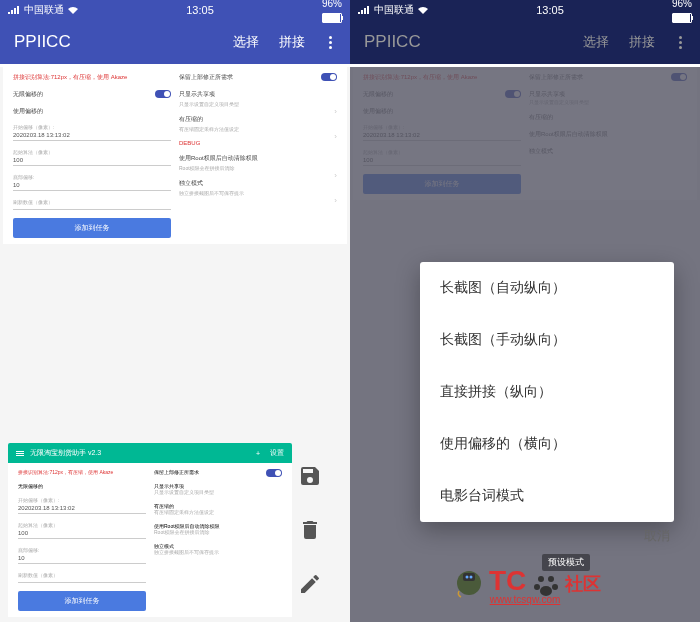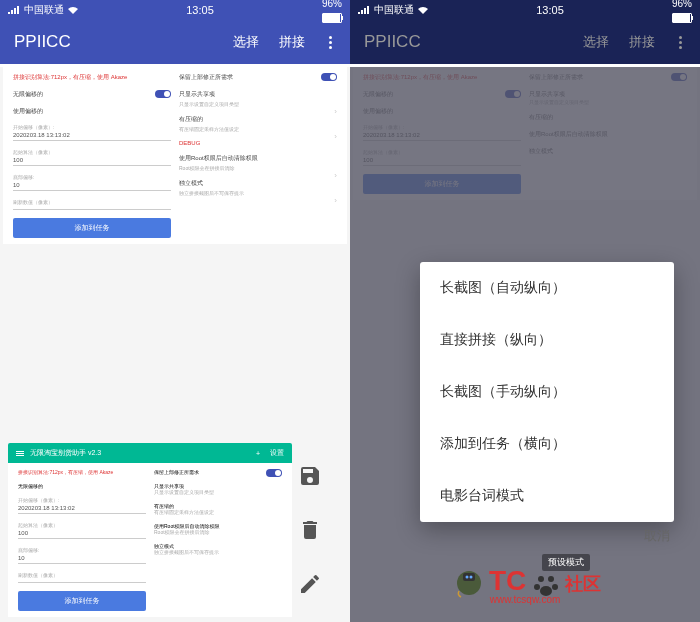--- a/index.html
+++ b/index.html
@@ -41,21 +41,21 @@
 .action-icons { position: absolute; right: 20px; top: 50%; transform: translateY(-50%); display: flex; flex-direction: column; gap: 30px; }
 .action-icon { width: 24px; height: 24px; color: #555; }
 .overlay { position: absolute; inset: 0; background: rgba(30,30,50,0.6); }
 .modal { position: absolute; left: 26px; right: 26px; top: 195px; background: #fff; border-radius: 3px; box-shadow: 0 8px 24px rgba(0,0,0,0.3); margin-left: 44px; }
 .modal-item { padding: 17px 20px; font-size: 14px; color: #333; }
 .cancel-btn { position: absolute; right: 30px; bottom: 80px; font-size: 13px; color: #666; }
 .bottom-logo { position: absolute; bottom: 12px; left: 0; right: 0; height: 60px; display: flex; align-items: center; justify-content: center; }
 .logo-text { font-family: Arial; font-weight: bold; }
 .logo-tc { color: #d33; font-size: 28px; }
 .logo-sub { color: #d33; font-size: 18px; }
-.logo-url { position: absolute; bottom: 8px; font-size: 10px; color: #d33; }
+.logo-url { position: absolute; bottom: 8px; font-size: 10px; color: #d33; text-decoration: underline; }
 .preset-badge { position: absolute; right: 110px; bottom: 42px; background: rgba(0,0,0,0.4); color: #fff; font-size: 9px; padding: 2px 6px; border-radius: 2px; }
 .hamburger { display: inline-flex; flex-direction: column; gap: 1px; }
 .hamburger span { width: 8px; height: 1px; background: #fff; }
 .dimmed-content { opacity: 0.5; }
 </style>
 </head>
 <body>
 
 <div class="screen">
   <div class="status-bar">
@@ -278,23 +278,23 @@
               <div>独立模式</div>
             </div>
         </div>
       </div>
     </div>
 
     <div class="overlay"></div>
 
     <div class="modal">
       <div class="modal-item">长截图（自动纵向）</div>
+      <div class="modal-item">长截图（手动纵向）</div>
       <div class="modal-item">直接拼接（纵向）</div>
-      <div class="modal-item">长截图（手动纵向）</div>
-      <div class="modal-item">添加到任务（横向）</div>
+      <div class="modal-item">使用偏移的（横向）</div>
       <div class="modal-item">电影台词模式</div>
     </div>
 
     <div class="cancel-btn">取消</div>
 
     <div class="bottom-logo">
       <svg width="40" height="40" viewBox="0 0 40 40">
         <circle cx="20" cy="20" r="12" fill="#4a5a3a"></circle>
         <rect x="14" y="10" width="12" height="8" rx="2" fill="#333"></rect>
         <circle cx="18" cy="14" r="1.5" fill="#6af"></circle>

